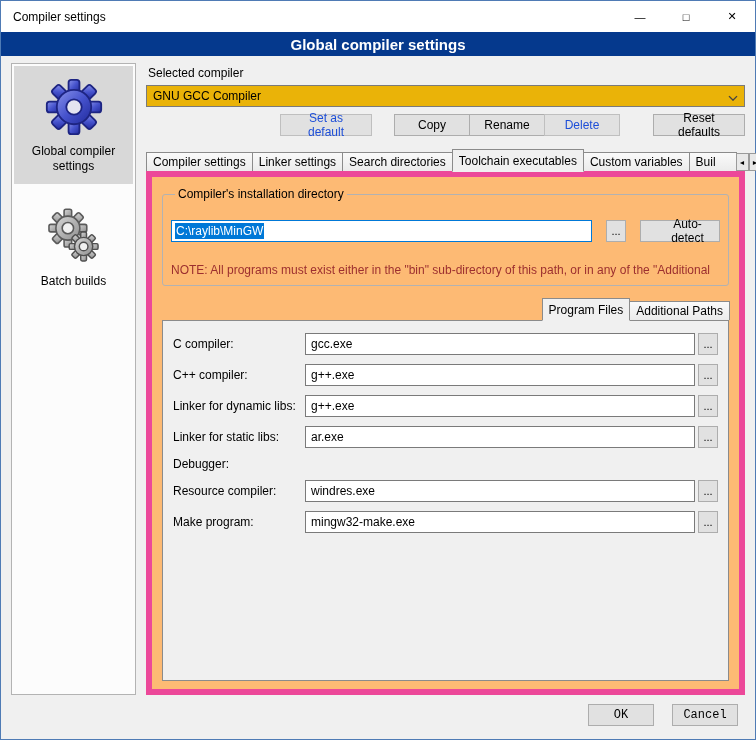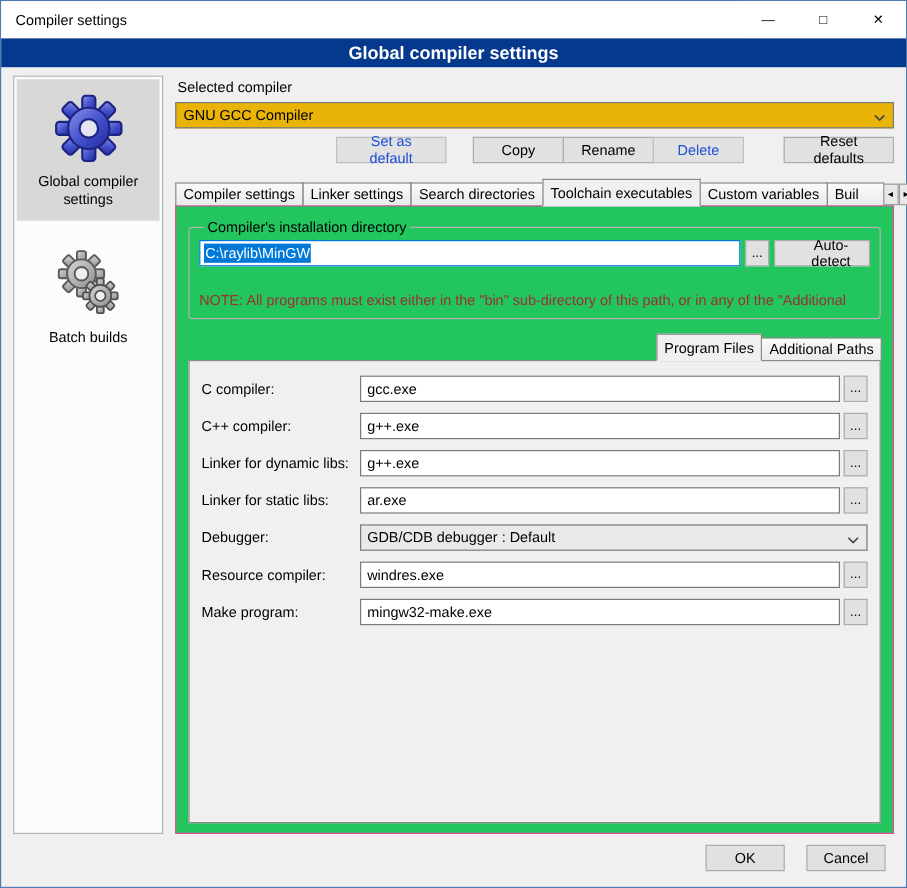--- a/index.html
+++ b/index.html
@@ -43,42 +43,42 @@
   .toolbar-row .b-reset { margin-left:auto; width:92px; }
 
   
   .tabstrip { display:flex; align-items:flex-end; margin-top:12px; position:relative; z-index:2; height:23px; }
   .tab { height:19px; padding:0 6px; background:#f0f0f0; border:1px solid #8b8b8b; border-bottom:none; display:flex; align-items:center; font-size:12px; margin-right:-1px; white-space:nowrap; background:linear-gradient(#fafafa,#ebebeb); }
   .tab.active { height:23px; background:#f0f0f0; margin-bottom:-1px; border-bottom:1px solid #f0f0f0; z-index:3; }
   .tab.clipped { width:48px; overflow:hidden; flex:0 0 auto; }
   .tab-arrows { margin-left:auto; display:flex; gap:0; }
   .tab-arrow { width:13px; height:18px; border:1px solid #9a9a9a; background:#e8e8e8; font-size:7px; display:flex; align-items:center; justify-content:center; padding:0; }
 
-  .tabpanel { flex:1; border:1px solid #ec4899; background:#22c55e; padding:10px 10px 8px 10px; display:flex; flex-direction:column; min-height:0; }
+  .tabpanel { flex:1; border:6px solid #ec4899; background:#fdba74; padding:10px 10px 8px 10px; display:flex; flex-direction:column; min-height:0; }
 
   fieldset.groupbox { border:1px solid #b2b2b2; border-radius:3px; padding:4px 8px 8px 8px; }
   fieldset.groupbox legend { font-size:12px; padding:0 3px; margin-left:4px; }
 
-  .path-row { display:flex; align-items:center; gap:4px; margin-top:0; }
+  .path-row { display:flex; align-items:center; gap:14px; margin-top:15px; }
   .path-input { flex:1; height:22px; background:#fff; border:1px solid #0078d7; display:flex; align-items:center; padding:0 3px; font-size:12px; overflow:hidden; }
   .path-input .sel { background:#0078d7; color:#fff; padding:1px 1px; }
   .browse-btn { width:20px; height:22px; background:#e1e1e1; border:1px solid #adadad; font-size:11px; display:inline-flex; align-items:center; justify-content:center; padding:0; cursor:default; }
   .autodetect-btn { width:80px;padding-left:25px; }
   .note { color:#9c2f2f; font-size:12px; margin-top:21px; white-space:nowrap; overflow:hidden; }
 
   .subtabstrip { display:flex; align-items:flex-end; margin-top:12px; height:22px; position:relative; z-index:2;justify-content:flex-end; }
   .subpanel { flex:1; border:1px solid #8b8b8b; background:#f0f0f0; padding:12px 10px 10px 10px; min-height:0; }
 
   .form-row { display:flex; align-items:center; margin-bottom:9px; }
   .flabel { width:132px; font-size:12px; flex:0 0 auto; }
   .finput { flex:1; height:22px; background:#fff; border:1px solid #7a7a7a; display:flex; align-items:center; padding:0 5px; font-size:12px; }
   .form-row .browse-btn { margin-left:3px; }
   .fselect { flex:1; height:22px; background:#e9e9e9; border:1px solid #7a7a7a; display:flex; align-items:center; padding:0 22px 0 5px; font-size:12px; position:relative; }
 
-  .footer { flex:0 0 42px; display:flex; justify-content:flex-end; align-items:center; gap:18px; padding:0 17px 6px 0; }
+  .footer { flex:0 0 42px; display:flex; justify-content:flex-end; align-items:center; gap:18px; padding:0 17px 6px 0;font-family:Liberation Mono, monospace; }
   .footer .btn { width:66px; }
 
   svg.icon { display:block; }
 </style>
 </head>
 <body>
 
 <svg width="0" height="0" style="position:absolute" aria-hidden="true">
   <defs>
     <g id="gear8">
@@ -226,28 +226,20 @@
           <div class="form-row">
             <span class="flabel">Linker for static libs:</span>
             <div class="finput">
                 <span>ar.exe</span>
               </div>
             <button class="browse-btn">...</button>
           </div>
 
           <div class="form-row">
             <span class="flabel">Debugger:</span>
-            <div class="fselect">
-              <span>GDB/CDB debugger : Default</span>
-              <span class="chev">
-                <svg width="10" height="6" viewBox="0 0 10 6">
-                    <polyline points="1,1 5,5 9,1" fill="none" stroke="#444" stroke-width="1.4"></polyline>
-                  </svg>
-              </span>
-            </div>
           </div>
 
           <div class="form-row">
             <span class="flabel">Resource compiler:</span>
             <div class="finput">
                 <span>windres.exe</span>
               </div>
             <button class="browse-btn">...</button>
           </div>
 

